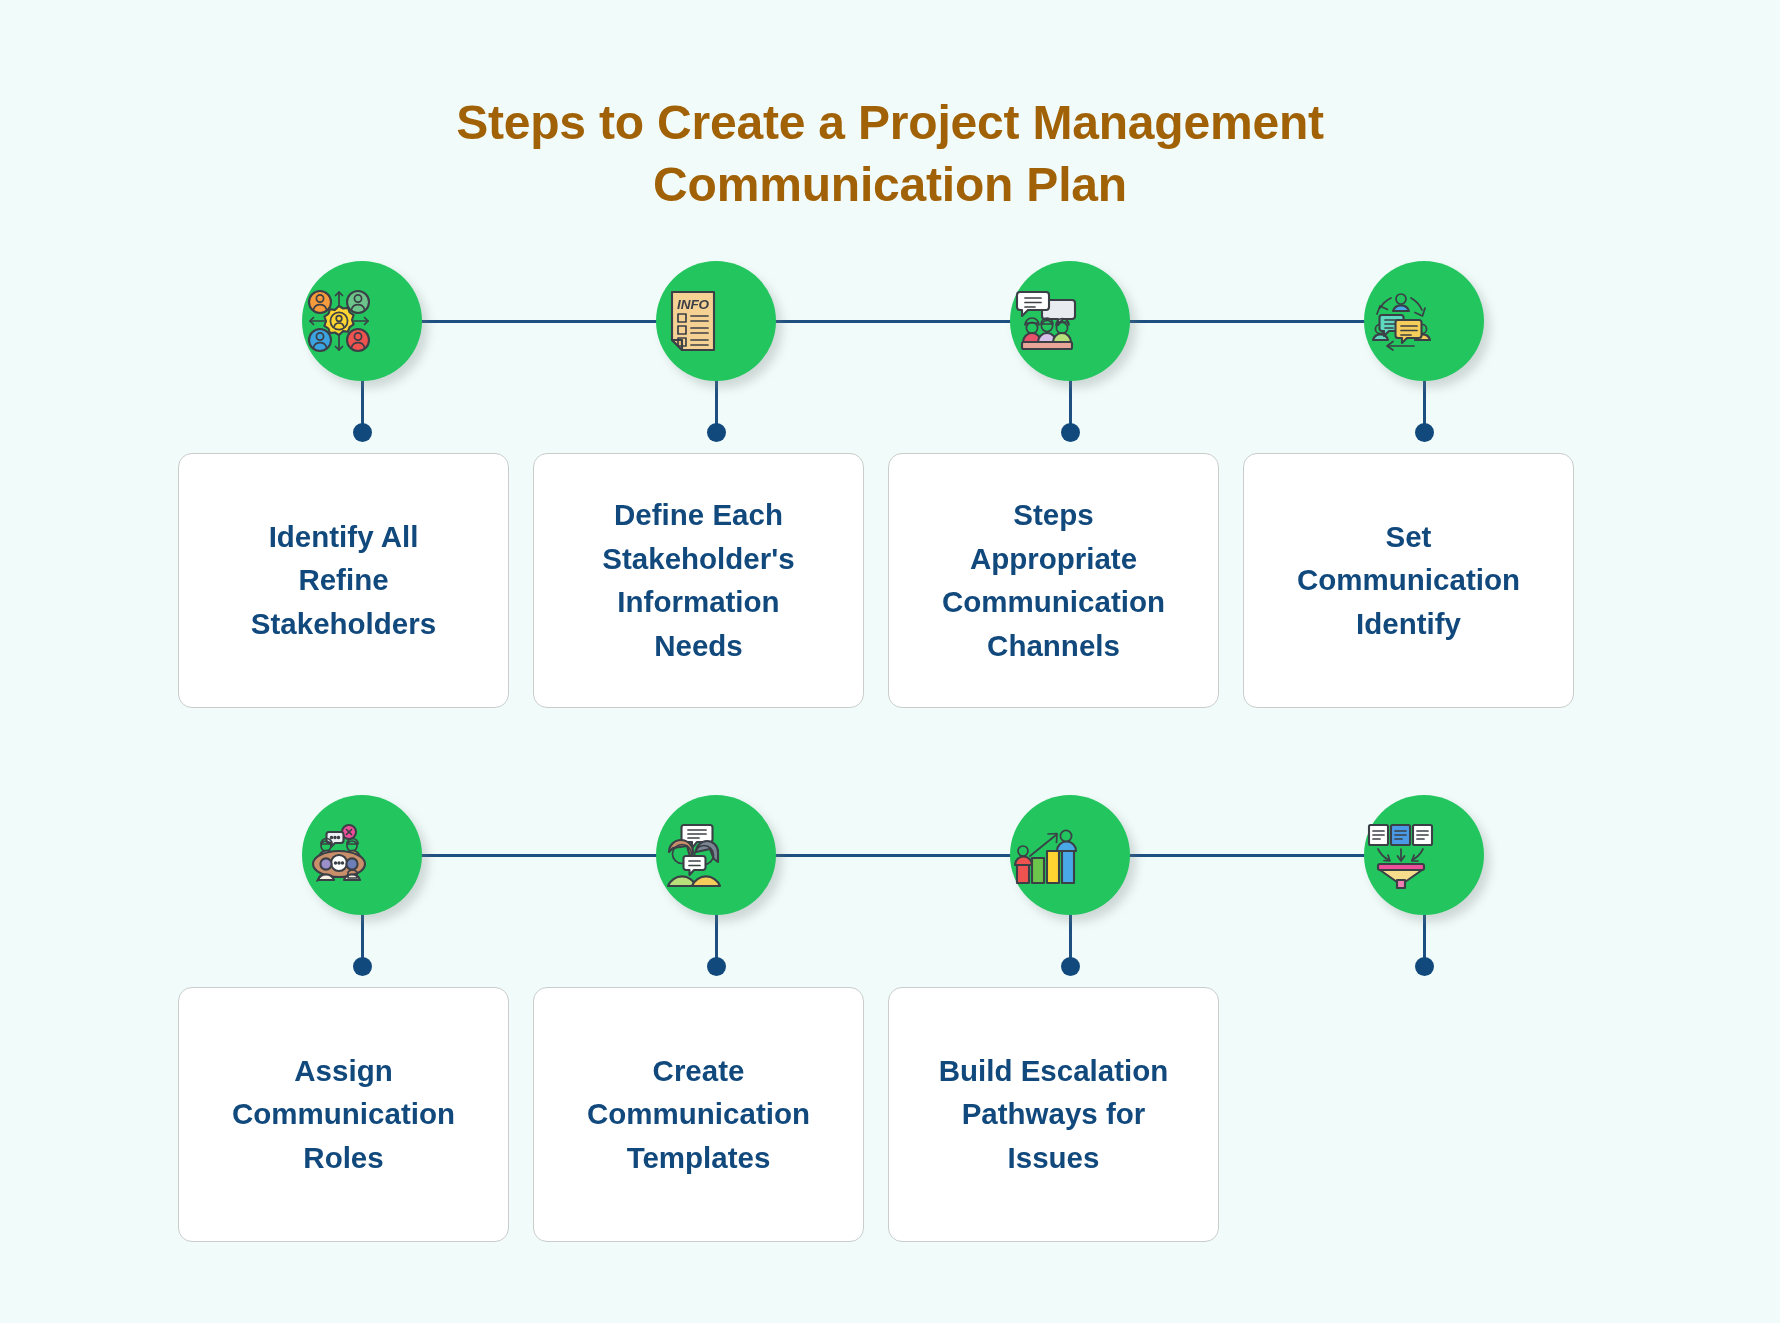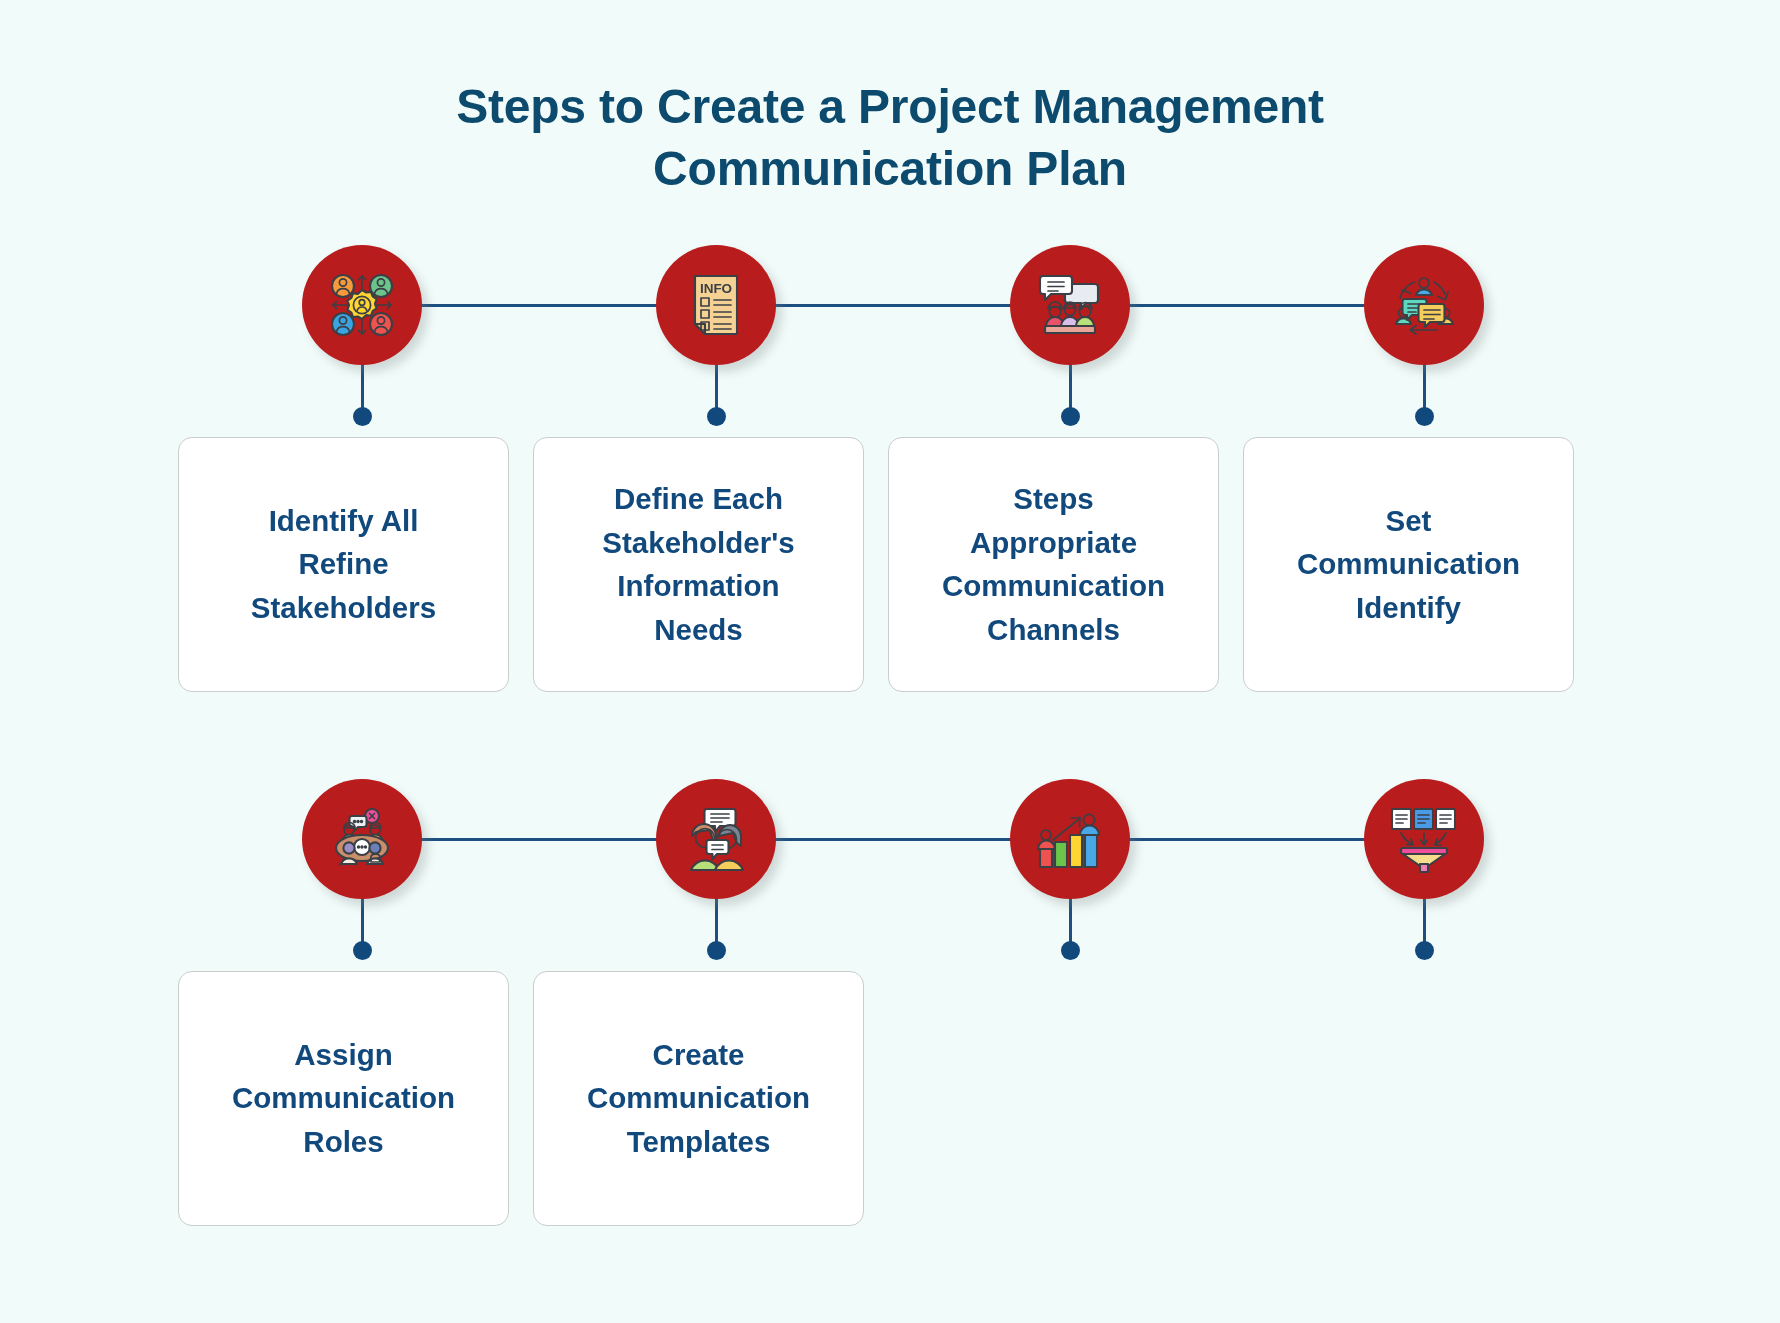--- a/index.html
+++ b/index.html
@@ -18,25 +18,25 @@
 
   
   .title-wrap {
     width: 1780px;
     padding-top: 76px;
     text-align: center;
   }
   .title {
     font-size: 48px;
     font-weight: bold;
-    color: #0c4a6e;
+    color: #a16207;
     line-height: 1.30;
     letter-spacing: -0.2px;
     max-width: 1160px;
-    margin: 0 auto;
+    margin: 16px auto;
   }
 
   
   .stage {
     position: relative;
     width: 1780px;
   }
 
   .row {
     position: relative;
@@ -73,26 +73,26 @@
   .node.n0 { left: 124px; }
   .node.n1 { left: 478px; }
   .node.n2 { left: 832px; }
   .node.n3 { left: 1186px; }
 
   .circle {
     position: relative;
     width: 120px;
     height: 120px;
     border-radius: 50%;
-    background: #b91c1c;
+    background: #22c55e;
     box-shadow: 6px 7px 10px rgba(120,130,130,0.28);
     display: flex;
     align-items: center;
-    justify-content: center;
     z-index: 2;
+    font-style: italic;
   }
   .circle svg { display: block; }
 
   
   .drop {
     position: absolute;
     left: 59px;
     top: 116px;
     width: 3px;
     height: 54px;
@@ -486,16 +486,23 @@
           <span>Roles</span>
         </div>
       </div>
       <div class="card">
         <div class="card-label">
           <span>Create</span><br>
           <span>Communication</span><br>
           <span>Templates</span>
         </div>
       </div>
+      <div class="card">
+        <div class="card-label">
+          <span>Build Escalation</span><br>
+          <span>Pathways for</span><br>
+          <span>Issues</span>
+        </div>
+      </div>
     </div>
   </div>
 
 </div>
 
 </body></html>

